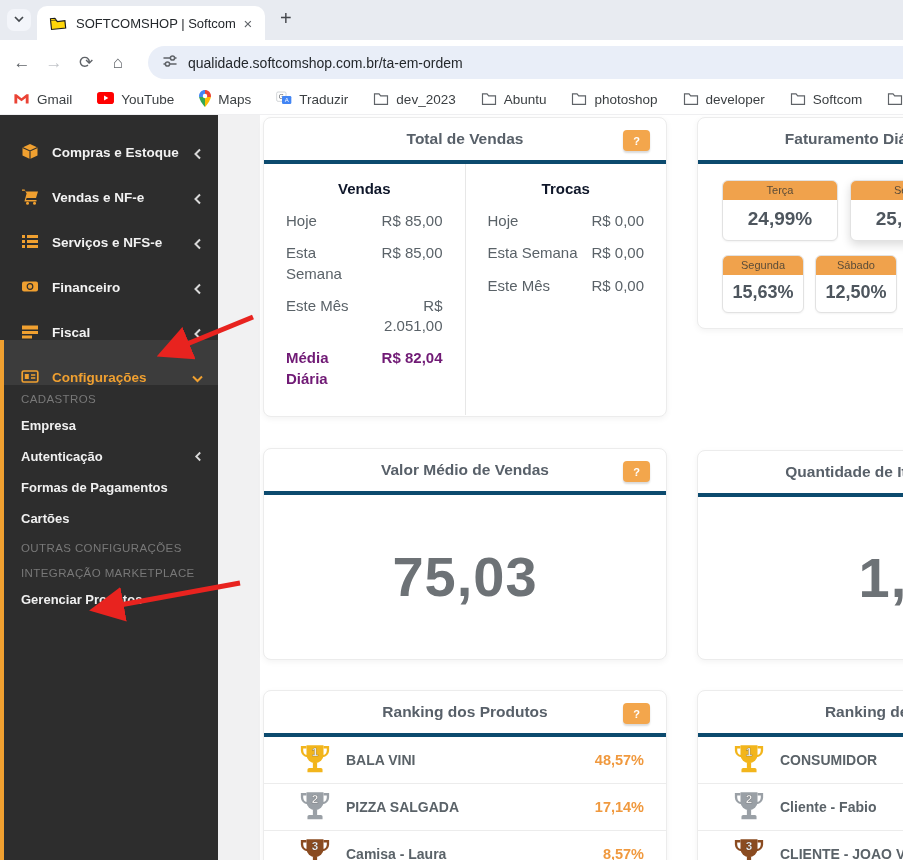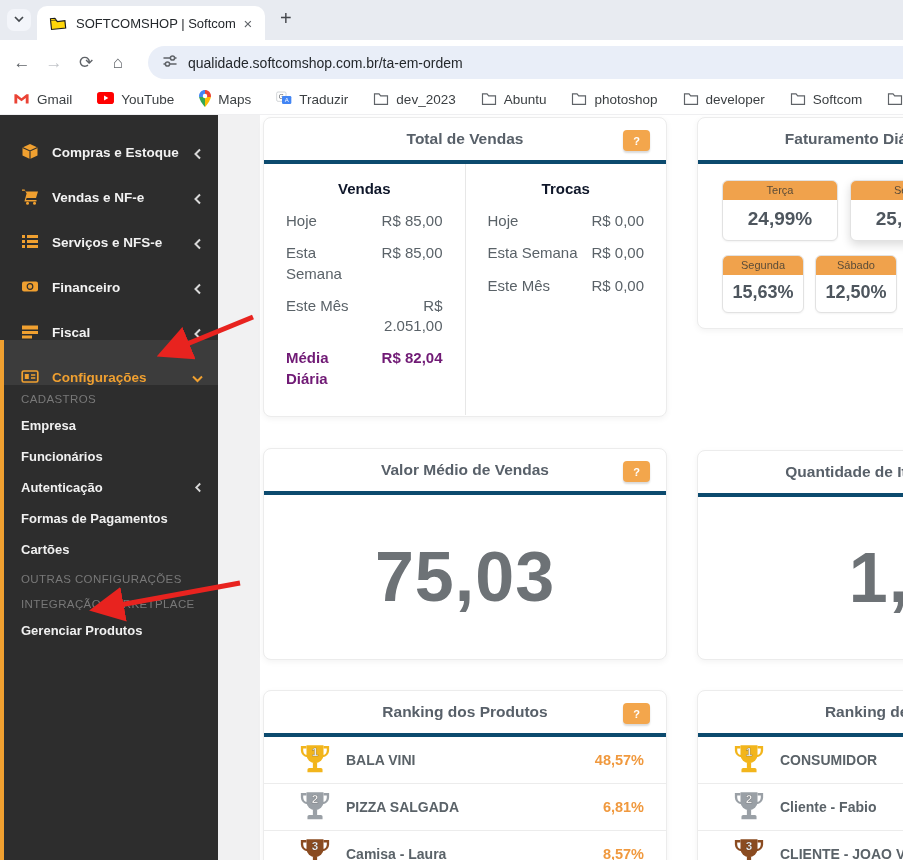--- a/index.html
+++ b/index.html
@@ -86,21 +86,21 @@
     box-shadow:0 1px 2px rgba(0,0,0,.05); flex:none; }
   .fat-row.r1 .tile { width:116px; }
   .fat-row.r2 .tile { width:82px; }
   .tile-h { background:var(--tile-head); color:#5b4c38; font-size:11px; text-align:center;
     padding:3px 2px; height:19px; }
   .tile-v { text-align:center; font-weight:700; color:#4e565e; font-size:19px; padding:8px 2px 10px; min-height:37px; }
   .fat-row.r2 .tile-v { font-size:18px; padding:7px 2px 9px; }
   .tile.top { box-shadow:0 4px 10px rgba(0,0,0,.14); }
 
   .big-body { height:calc(100% - 47px); display:flex; align-items:center; justify-content:center; }
-  .big-num { font-size:70px; font-weight:700; color:var(--big-number); letter-spacing:1px; }
+  .big-num { font-size:56px; font-weight:700; color:var(--big-number); letter-spacing:1px; }
 
   .rk-row { display:flex; align-items:center; min-height:45px; padding:6px 22px; }
   .rk-row + .rk-row { border-top:1px solid #ececec; }
   .trophy { width:30px; height:34px; margin-left:14px; flex:none; }
   .rk-name { margin-left:16px; flex:1; font-size:14px; color:#5a6268; white-space:nowrap;font-weight:bold; }
   .rk-pct { font-weight:700; font-size:14.5px; color:var(--percent); }
   .gold   .cup { fill:var(--gold); }   .gold   .handle { stroke:var(--gold); }
   .silver .cup { fill:var(--silver); } .silver .handle { stroke:var(--silver); }
   .bronze .cup { fill:var(--bronze); } .bronze .handle { stroke:var(--bronze); }
 
@@ -322,24 +322,20 @@
   </div>
 
   <div class="sec-header">CADASTROS</div>
   <div>
 
       <div class="sub-item">
         <span>Empresa</span>
 
       </div>
 
-      <div class="sub-item">
-        <span>Funcionários</span>
-
-      </div>
 
       <div class="sub-item haschev">
         <span>Autenticação</span>
         <span class="chev">
           <svg width="8" height="11" viewBox="0 0 9 12">
             <polyline points="7,1.5 2.5,6 7,10.5" fill="none" stroke="currentColor" stroke-width="2"></polyline>
           </svg>
         </span>
       </div>
 
@@ -497,21 +493,21 @@
         <div class="rk-row">
           <svg class="trophy silver" viewBox="0 0 28 32">
             <path class="handle" d="M6 4 H1.8 v3 a5.6 5.6 0 0 0 5 5.4" fill="none" stroke-width="2.2"></path>
             <path class="handle" d="M22 4 h4.2 v3 a5.6 5.6 0 0 1 -5 5.4" fill="none" stroke-width="2.2"></path>
             <path class="cup" d="M6 2 h16 v9 a8 8 0 0 1 -16 0 z"></path>
             <rect class="cup" x="12" y="18.5" width="4" height="5"></rect>
             <path class="cup" d="M8.5 23.5 h11 a1.6 1.6 0 0 1 1.6 1.6 V27.5 H6.9 v-2.4 a1.6 1.6 0 0 1 1.6 -1.6 z"></path>
             <text x="14" y="12" text-anchor="middle" font-size="11" font-weight="bold" fill="#ffffff" stroke="#00000055" stroke-width="0.6" font-family="Liberation Sans">2</text>
           </svg>
           <span class="rk-name">PIZZA SALGADA</span>
-          <span class="rk-pct">6,81%</span>
+          <span class="rk-pct">17,14%</span>
         </div>
 
         <div class="rk-row">
           <svg class="trophy bronze" viewBox="0 0 28 32">
             <path class="handle" d="M6 4 H1.8 v3 a5.6 5.6 0 0 0 5 5.4" fill="none" stroke-width="2.2"></path>
             <path class="handle" d="M22 4 h4.2 v3 a5.6 5.6 0 0 1 -5 5.4" fill="none" stroke-width="2.2"></path>
             <path class="cup" d="M6 2 h16 v9 a8 8 0 0 1 -16 0 z"></path>
             <rect class="cup" x="12" y="18.5" width="4" height="5"></rect>
             <path class="cup" d="M8.5 23.5 h11 a1.6 1.6 0 0 1 1.6 1.6 V27.5 H6.9 v-2.4 a1.6 1.6 0 0 1 1.6 -1.6 z"></path>
             <text x="14" y="12" text-anchor="middle" font-size="11" font-weight="bold" fill="#ffffff" stroke="#00000055" stroke-width="0.6" font-family="Liberation Sans">3</text>

